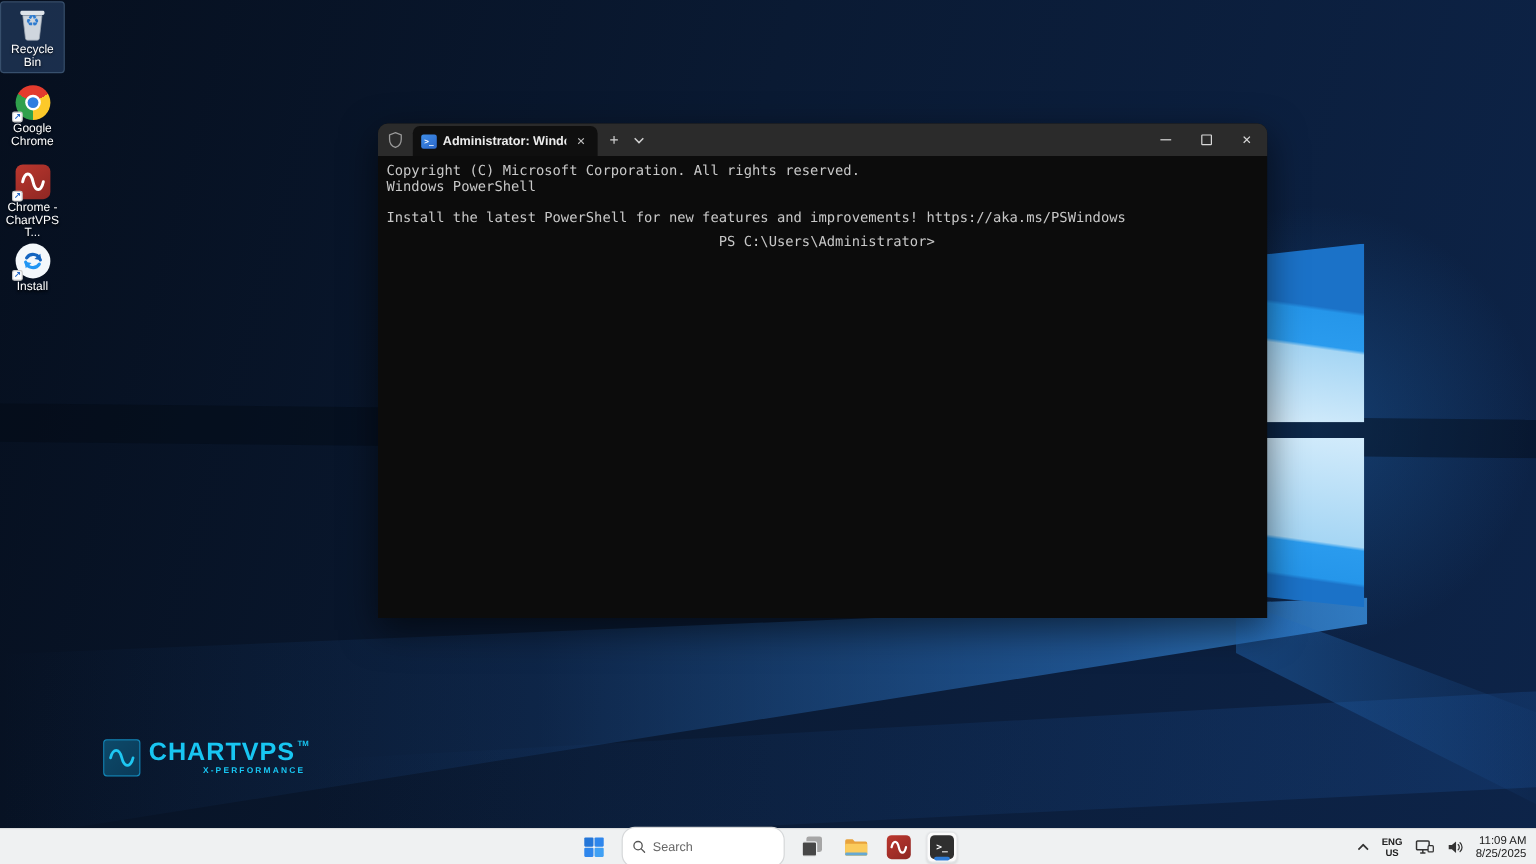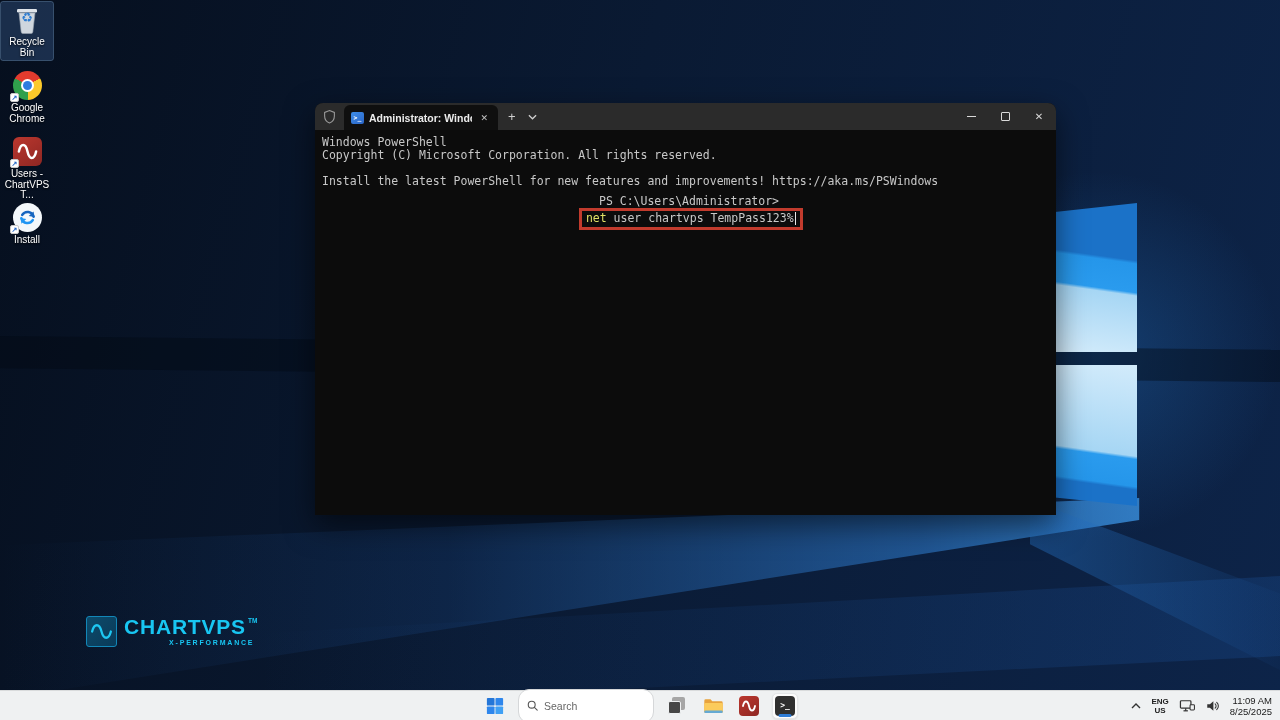--- a/index.html
+++ b/index.html
@@ -148,21 +148,21 @@
 
   <div class="tile" style="top:134px;">
     <div class="tile-art">
       <div class="login-sq">
         <svg width="23" height="23" viewBox="0 0 24 24">
           <path d="M3 12 C5 3, 10 3, 12 12 S 19 21, 21 12" fill="none" stroke="#fff" stroke-width="2.6" stroke-linecap="round"></path>
         </svg>
       </div>
       <span class="badge">↗</span>
     </div>
-    <div class="tile-label">Users - ChartVPS T...</div>
+    <div class="tile-label">Chrome - ChartVPS T...</div>
   </div>
 
   <div class="tile" style="top:200px;">
     <div class="tile-art">
       <div class="restart-disc">
         <svg width="21" height="21" viewBox="0 0 24 24">
           <path d="M6 9 A 7.2 7.2 0 0 1 19 11" fill="none" stroke="#1565c0" stroke-width="3" stroke-linecap="round"></path>
           <path d="M18 15 A 7.2 7.2 0 0 1 5 13" fill="none" stroke="#2196f3" stroke-width="3" stroke-linecap="round"></path>
           <path d="M19 5 L19.6 11.4 L13.4 10.2 Z" fill="#1565c0"></path>
           <path d="M5 19 L4.4 12.6 L10.6 13.8 Z" fill="#2196f3"></path>
@@ -210,31 +210,26 @@
         <span class="ctl">
             <span class="min-glyph"></span>
           </span>
         <span class="ctl">
             <span class="max-glyph"></span>
           </span>
         <span class="ctl">✕</span>
       </div>
     </div>
     <div class="term-body">
+      <div class="tline">Copyright (C) Microsoft Corporation. All rights reserved.</div>
       <div class="tline">Windows PowerShell</div>
-      <div class="tline">Copyright (C) Microsoft Corporation. All rights reserved.</div>
       <div class="tspacer"></div>
       <div class="tline">Install the latest PowerShell for new features and improvements! https://aka.ms/PSWindows</div>
       <div class="prompt-row">
         <span class="tline">PS C:\Users\Administrator&gt;</span>
-        <span class="cmd-box">
-          <span class="cmdlet">net</span>
-          <span class="cmdargs"> user chartvps TempPass123%</span>
-          <span class="cursor"></span>
-        </span>
       </div>
     </div>
   </div>
 
   <div class="taskbar">
     <div class="tb-center">
       <div class="tb-app">
         <svg width="18" height="18" viewBox="0 0 20 20">
           <rect x="1" y="1" width="8.5" height="8.5" rx="1" fill="#2476d8"></rect>
           <rect x="10.5" y="1" width="8.5" height="8.5" rx="1" fill="#2e86ec"></rect>

